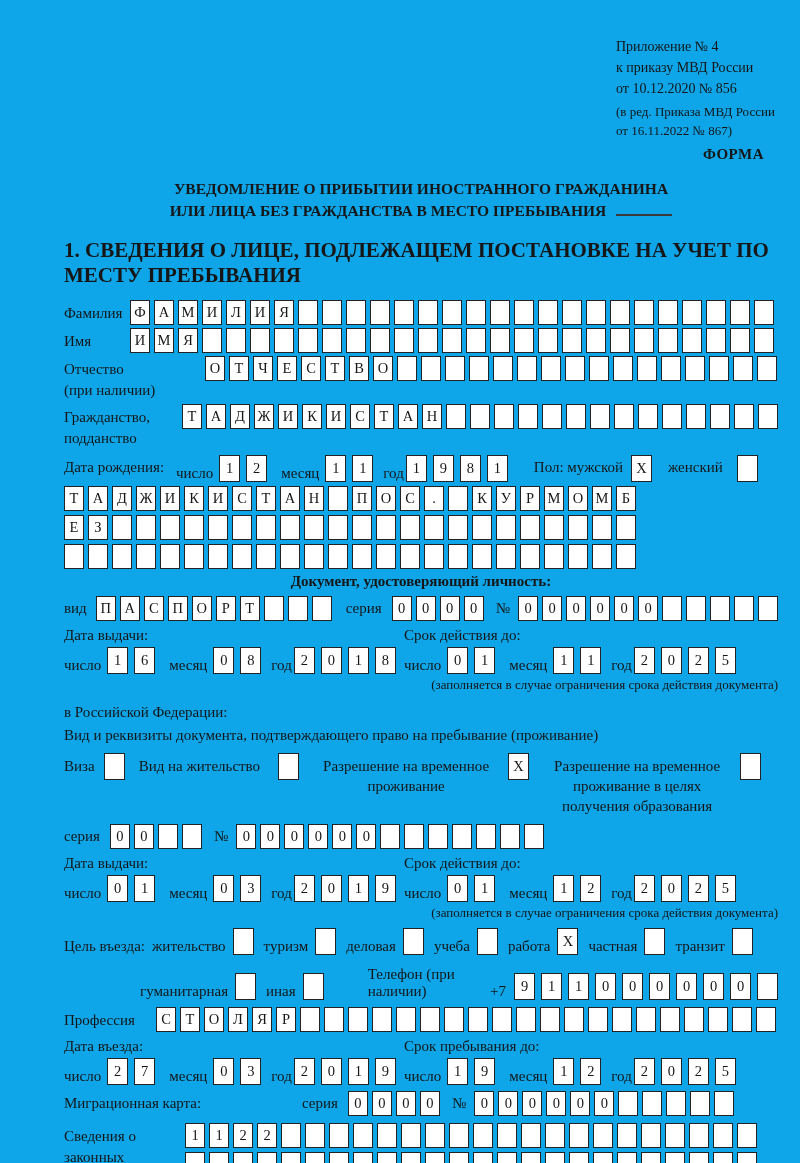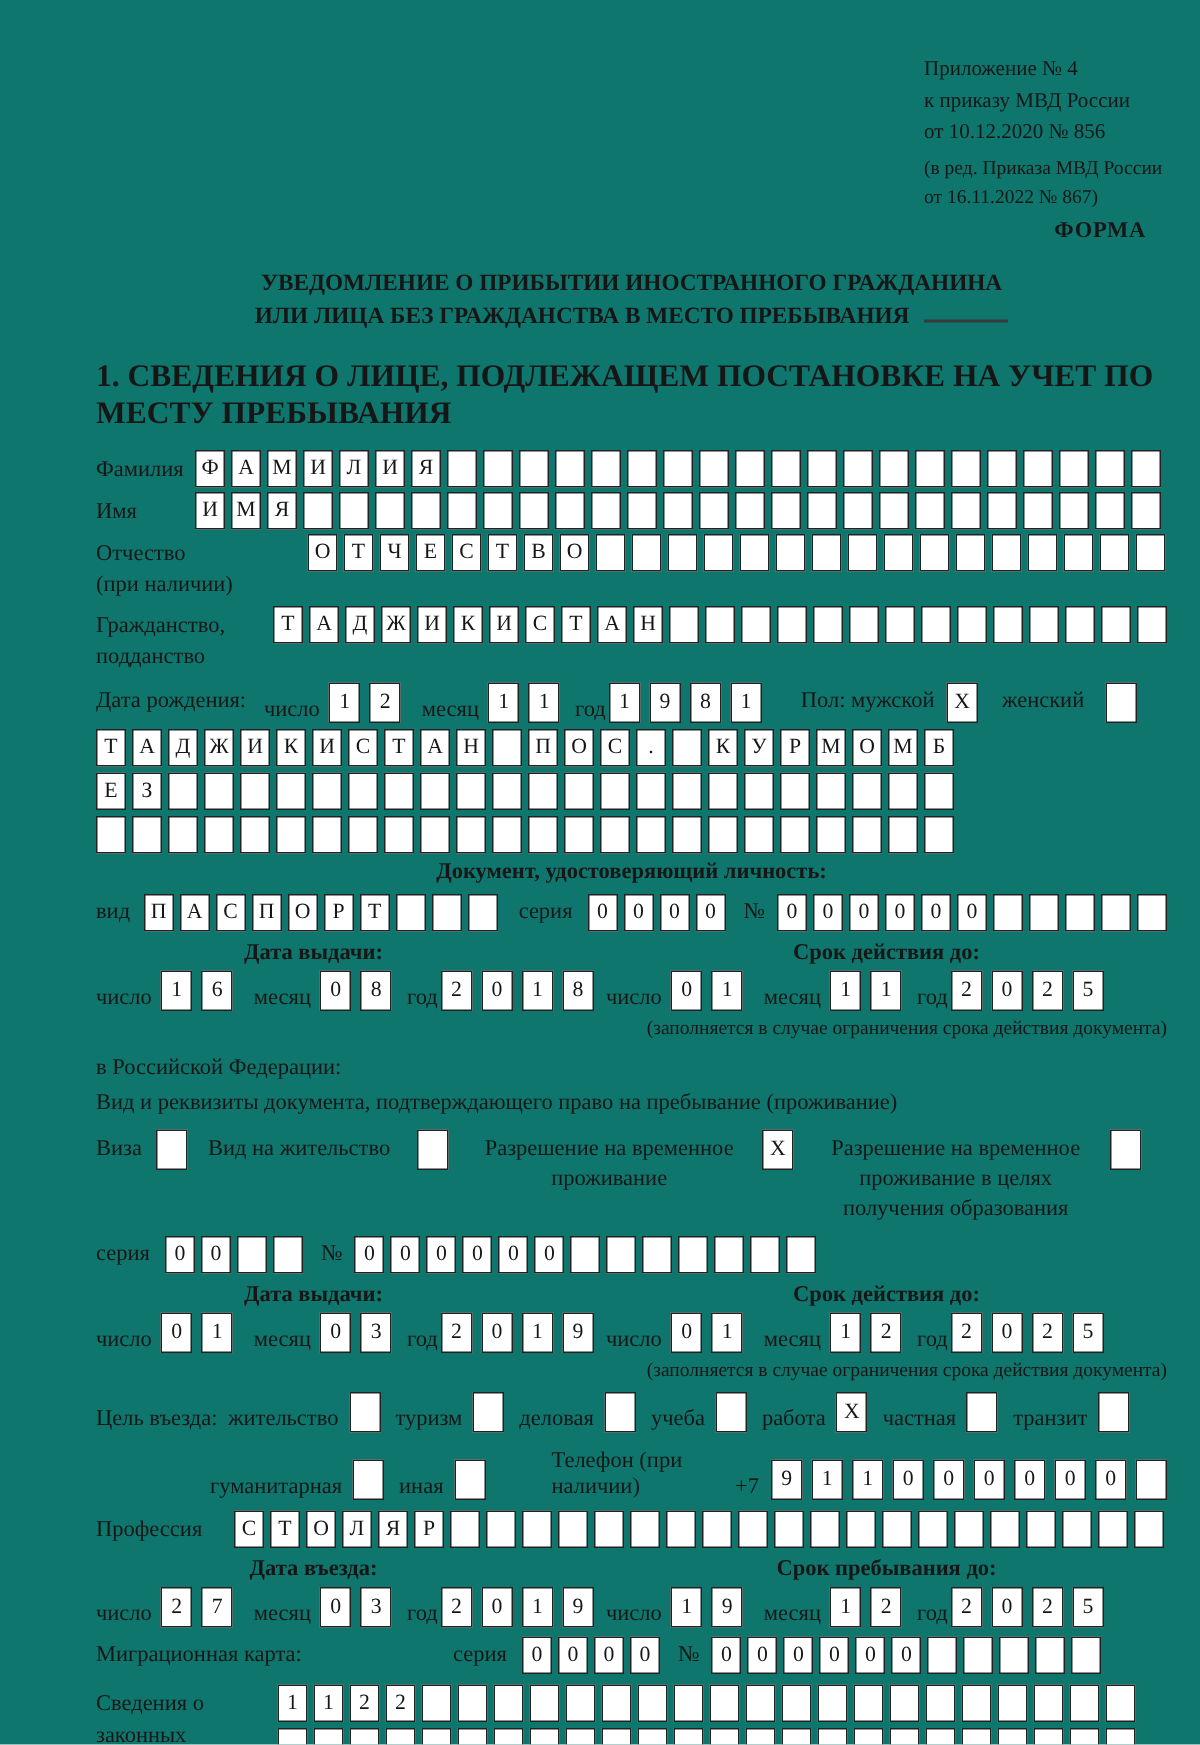--- a/index.html
+++ b/index.html
@@ -1,19 +1,19 @@
 <!DOCTYPE html>
 <html><head>
 <meta charset="utf-8">
 <style>
   html,body{margin:0;padding:0;background:#ffffff;}
   .page{
     position:relative;
     width:800px;height:1163px;
-    background:#0f766e;
+    background:#0ea5e9;
     font-family:"Liberation Serif","DejaVu Serif",serif;
     color:#161616;
     box-sizing:border-box;
     overflow:hidden;
   }
   
   .annex{position:absolute;top:36px;left:616px;font-size:14px;line-height:1.5;}
   .annex .rev{margin-top:4px;font-size:13px;line-height:1.45;}
   .forma{position:absolute;top:146px;right:36px;font-weight:bold;font-size:15px;letter-spacing:.5px;}
 
@@ -53,21 +53,21 @@
   .dgroup{display:flex;align-items:flex-end;}
   .dgroup .dlbl{font-size:15px;padding-top:4px;margin-right:6px;}
   .dgroup .gap1{margin-left:14px;}
   .dgroup .gap2{margin-left:10px;margin-right:2px;}
 
   .center-b{font-weight:bold;font-size:15px;text-align:center;margin:4px 0 6px 0;}
 
   .dpair{display:flex;margin-top:6px;}
   .dp-left{width:340px;}
   .dp-right{flex:1;}
-  .dp-title{text-align:center;font-size:15px;margin-bottom:3px;font-weight:bold;}
+  .dp-title{font-size:15px;margin-bottom:3px;}
   .dp-left .dp-title{width:290px;}
   .note{font-size:13px;text-align:right;margin-top:3px;}
 
   .para{font-size:15px;line-height:23px;margin-top:8px;}
 
   .opts{display:flex;align-items:flex-start;gap:14px;margin-top:6px;margin-bottom:8px;}
   .opt{display:flex;align-items:flex-start;gap:9px;}
   .opt .olabel{font-size:15px;line-height:20px;padding-top:3px;}
   .opt .c2{width:186px;text-align:center;}
   .opt .c3{width:188px;text-align:center;}

